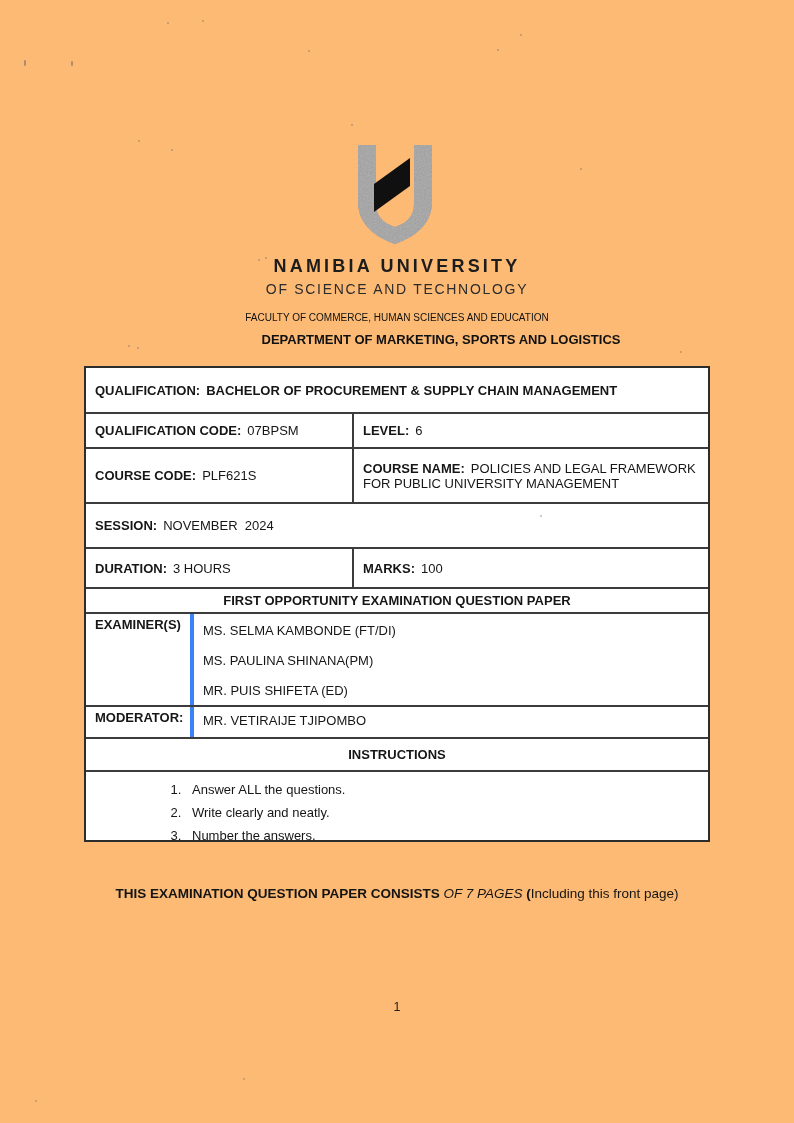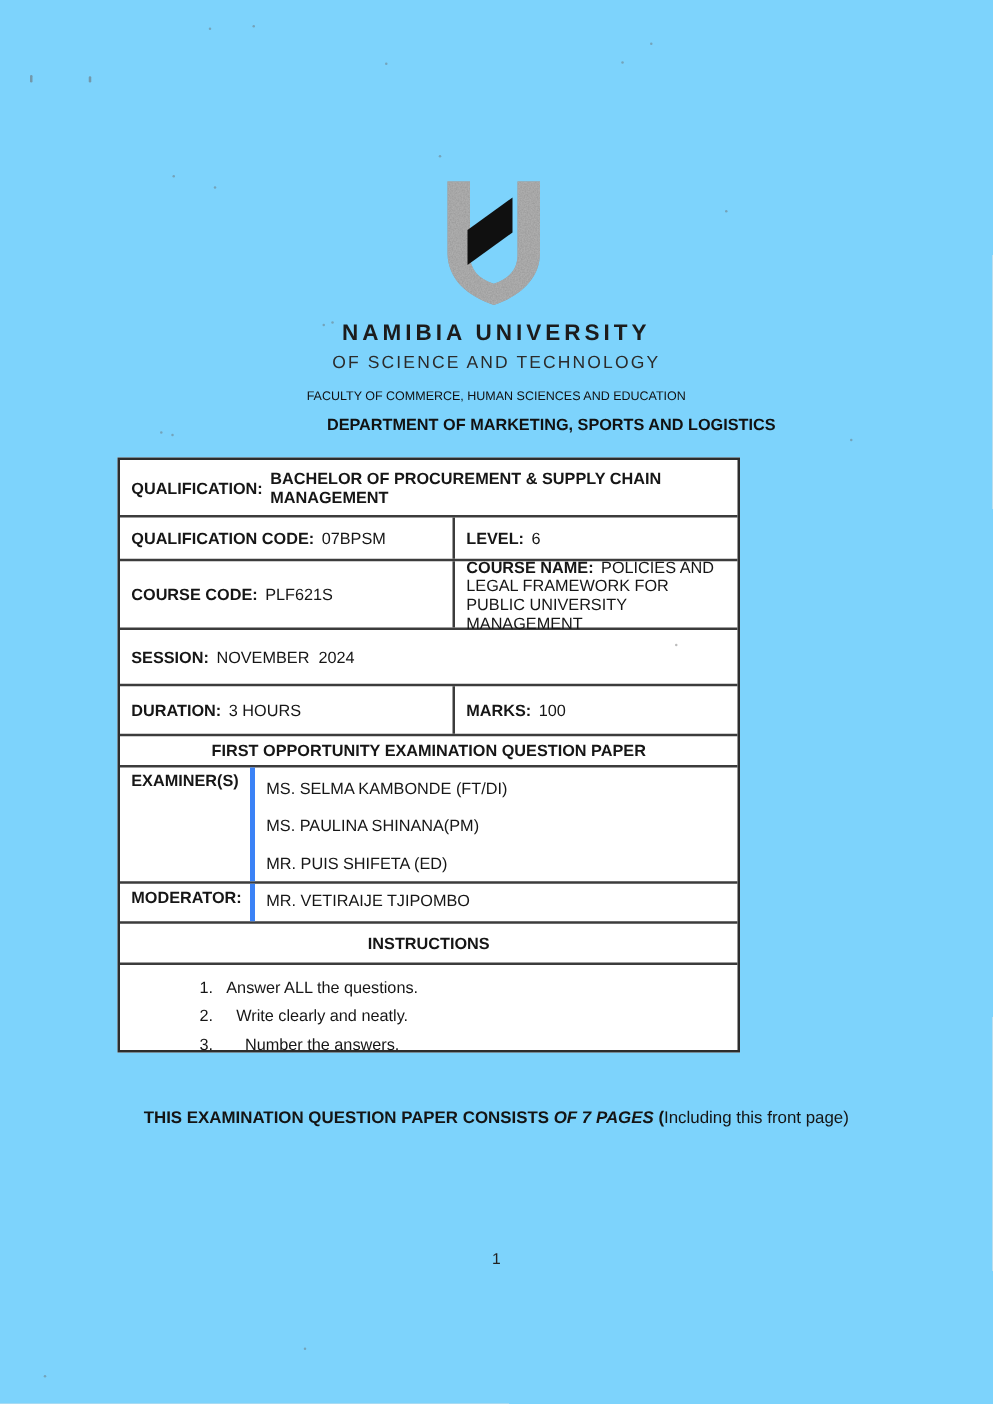--- a/index.html
+++ b/index.html
@@ -1,30 +1,30 @@
 <!DOCTYPE html>
 <html><head>
 <meta charset="utf-8">
 <style>
   html,body{margin:0;padding:0;background:#e8e8e8;}
   .page{
-    position:relative;width:794px;height:1123px;background:#7dd3fc;
+    position:relative;width:794px;height:1123px;background:#fdba74;
     font-family:"Liberation Sans",sans-serif;color:#161616;overflow:hidden;
     margin:0 auto;
   }
   
   .logo{position:absolute;left:349px;top:145px;width:92px;height:100px;}
   
   .h-line{position:absolute;left:0;width:100%;text-align:center;white-space:pre;}
   .h-uni1{top:256px;font-size:18px;font-weight:700;letter-spacing:3.2px;color:#1c1c1c;}
   .h-uni2{top:281px;font-size:14px;font-weight:400;letter-spacing:1.7px;color:#2b2b2b;}
   .h-fac {top:312px;font-size:10px;font-weight:400;color:#111;}
   .h-dep {top:332px;font-size:13px;font-weight:700;color:#111;margin-left:44px;}
   
-  .tbl{position:absolute;left:84px;top:366px;width:498px;border:2px solid #2d2d2d;box-sizing:border-box;background:#fff;margin-left:10px;}
+  .tbl{position:absolute;left:84px;top:366px;width:626px;border:2px solid #2d2d2d;box-sizing:border-box;background:#fff;}
   .row{display:flex;align-items:center;box-sizing:border-box;border-top:2px solid #3c3c3c;font-size:13px;}
   .row:first-child{border-top:none;}
   .r1{height:44px;padding:0 9px;}
   .r2{height:35px;}
   .r3{height:55px;}
   .r4{height:45px;}
   .r5{height:40px;}
   .r-banner1{height:25px;justify-content:center;font-weight:700;}
   .r-exam{height:93px;align-items:flex-end;}
   .r-mod{height:32px;align-items:stretch;}
@@ -34,26 +34,26 @@
   .cl{width:266px;align-self:stretch;}
   .cr{flex:1;border-left:2px solid #3c3c3c;align-self:stretch;}
   .cl-n{width:104px;align-self:stretch;align-items:flex-start;padding-top:3px;}
   .cr-n{flex:1;border-left:4px solid #3b82f6;align-self:stretch;align-items:flex-start;}
   .lbl{font-weight:700;margin-right:6px;white-space:pre;}
   .val{white-space:pre-wrap;}
   .r1 .val{font-weight:700;}
   .names{line-height:30px;padding-top:2px;}
   .names div{white-space:pre;}
   .mod-val{padding-top:6px;}
-  .instr-list{margin:6px 0 0 0;padding-left:78px;line-height:23px;text-align:center;}
+  .instr-list{margin:6px 0 0 0;padding-left:99px;line-height:23px;}
   .instr-list li{padding-left:7px;}
   
   .footer{position:absolute;top:886px;left:0;width:100%;text-align:center;font-size:13.5px;color:#141414;white-space:pre;}
   .f-b{font-weight:700;margin-top:28px;}
-  .f-bi{font-weight:700;font-style:italic;}
+  .f-bi{font-weight:400;font-style:italic;}
   .f-n{font-weight:400;}
   .pagenum{position:absolute;top:1000px;left:0;width:100%;text-align:center;font-size:12.5px;color:#222;}
   
   .speck{position:absolute;background:#6a6a6a;border-radius:50%;width:3px;height:3px;opacity:.55;}
   .speck.sm{width:2px;height:2px;opacity:.45;}
 </style>
 </head>
 <body>
 
 <div class="page">

